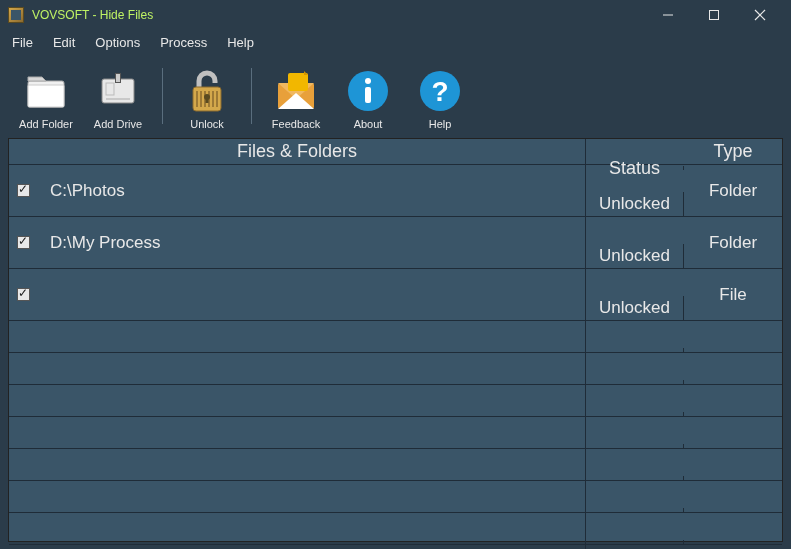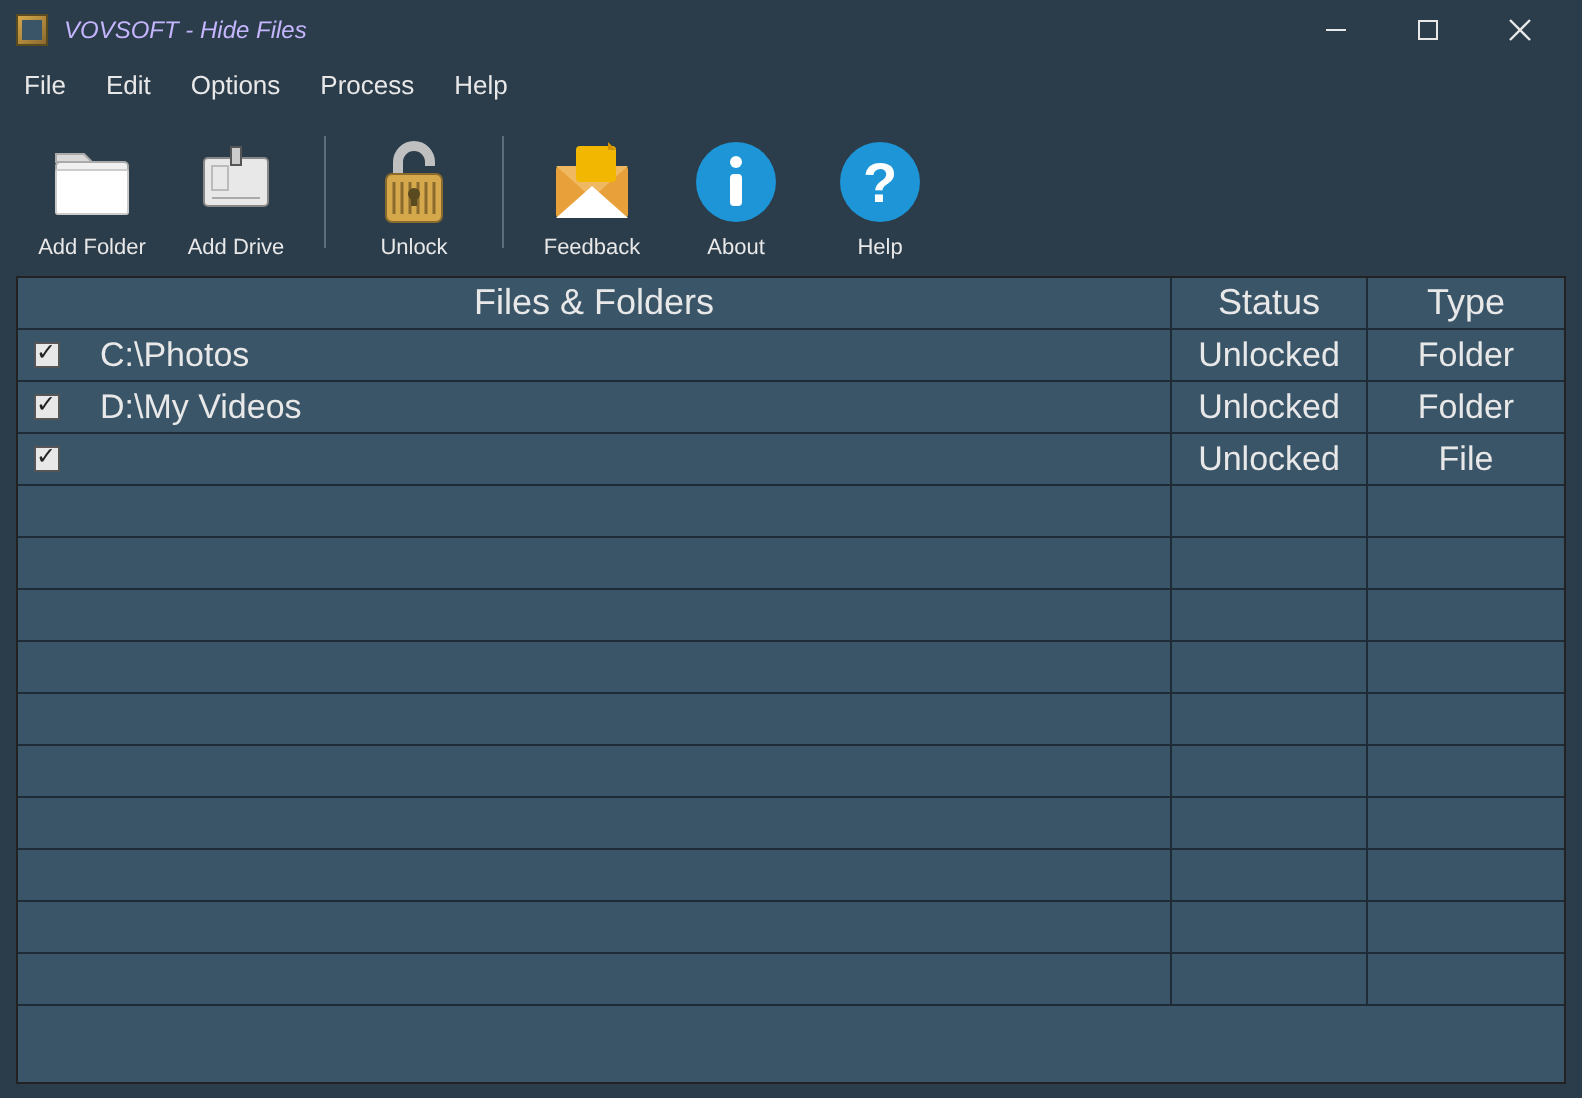--- a/index.html
+++ b/index.html
@@ -1,36 +1,36 @@
 <!DOCTYPE html>
 <html><head>
 <meta charset="utf-8">
 <style>
 * { margin:0; padding:0; box-sizing:border-box; font-family:"Segoe UI",Tahoma,sans-serif; }
 body { background:#2b3c4a; width:791px; height:549px; overflow:hidden; color:#e8e8e8; }
 .titlebar { height:30px; background:#2b3c4a; display:flex; align-items:center; padding:0 8px; }
 .titlebar-icon { width:16px; height:16px; margin-right:8px; background:linear-gradient(135deg,#d4a84b,#8b6a2e); border:1px solid #5a4a20; position:relative; }
 .titlebar-icon::after{content:"";position:absolute;top:2px;left:2px;right:2px;bottom:2px;background:#3a5568;}
-.window-title { font-size:12px; color:#c4b5fd;font-style:italic; }
+.window-title { font-size:12px; color:#bef264; }
 .title-controls { margin-left:auto; display:flex; }
 .title-btn { width:46px; height:30px; display:flex; align-items:center; justify-content:center; color:#e8e8e8; font-size:14px; cursor:pointer; }
 .menubar { height:24px; background:#2b3c4a; display:flex; align-items:center; padding:0 4px; gap:4px; }
 .menu-item { padding:2px 8px; font-size:13px; color:#e8e8e8; cursor:pointer; }
 .toolbar { height:84px; display:flex; align-items:center; padding:6px 12px; gap:4px; }
 .tool-btn { display:flex; flex-direction:column; align-items:center; justify-content:flex-end; width:68px; height:72px; cursor:pointer; padding-bottom:2px; }
 .tool-btn span.lbl { font-size:11px; color:#e8e8e8; margin-top:4px; white-space:nowrap; }
 .tool-sep { width:0; height:56px; border-left:1px solid #5a6e7e; margin:0 6px; }
 .icon-box { width:46px; height:46px; display:flex; align-items:center; justify-content:center; }
 .table-wrap { margin:0 8px 8px 8px; height:404px; background:#3a5568; border:1px solid #222; display:flex; flex-direction:column; }
 .thead, .trow { display:flex; border-bottom:1px solid #1f2c38; min-height:26px; }
 .thead { background:#3a5568; }
 .th, .td { border-right:1px solid #1f2c38; padding:2px 8px; font-size:17px; display:flex; align-items:center; }
 .th { justify-content:center; font-size:18px; }
 .col-file { flex:1; }
-.col-status { width:98px; justify-content:center; }
+.col-status { width:98px; justify-content:center;margin-top:27px; }
 .col-type { width:98px; justify-content:center; border-right:none; }
 .td.col-file { justify-content:flex-start; gap:20px; }
 .chk { width:13px; height:13px; background:#e8e8e8; border:1px solid #555; position:relative; flex-shrink:0; }
 .chk.checked::after { content:"✓"; position:absolute; top:-3px; left:0; font-size:12px; color:#222; }
 .trow.empty .td { color:transparent; }
 
 svg { display:block; }
 </style>
 </head>
 <body>
@@ -162,21 +162,21 @@
         <div class="td col-file">
           <span class="chk checked"></span>
           <span>C:\Photos</span>
         </div>
         <div class="td col-status">Unlocked</div>
         <div class="td col-type">Folder</div>
       </div>
       <div class="trow">
         <div class="td col-file">
           <span class="chk checked"></span>
-          <span>D:\My Videos</span>
+          <span>D:\My Process</span>
         </div>
         <div class="td col-status">Unlocked</div>
         <div class="td col-type">Folder</div>
       </div>
       <div class="trow">
         <div class="td col-file">
           <span class="chk checked"></span>
         </div>
         <div class="td col-status">Unlocked</div>
         <div class="td col-type">File</div>

